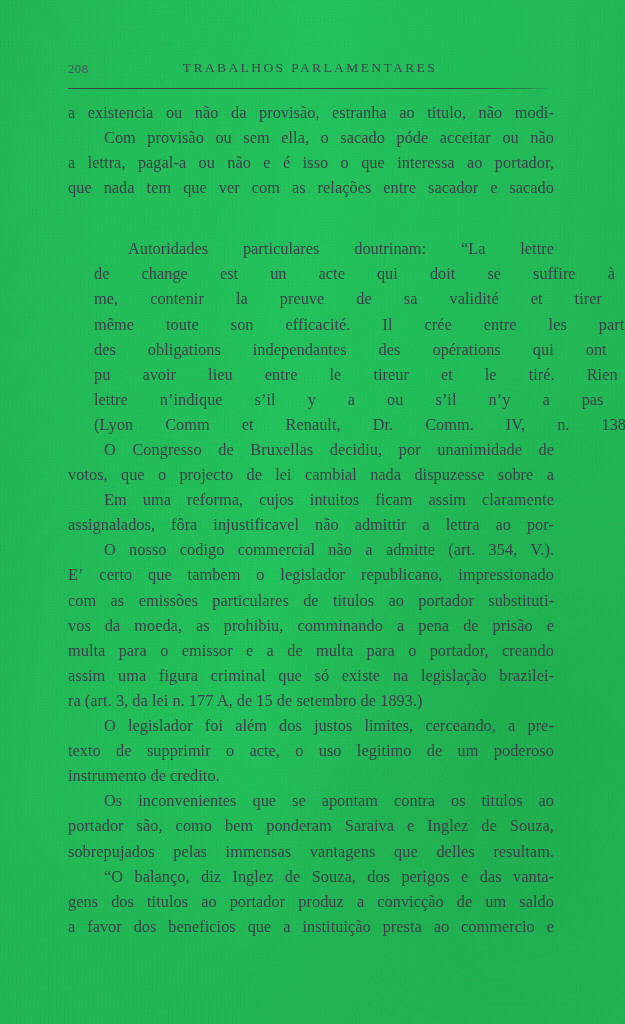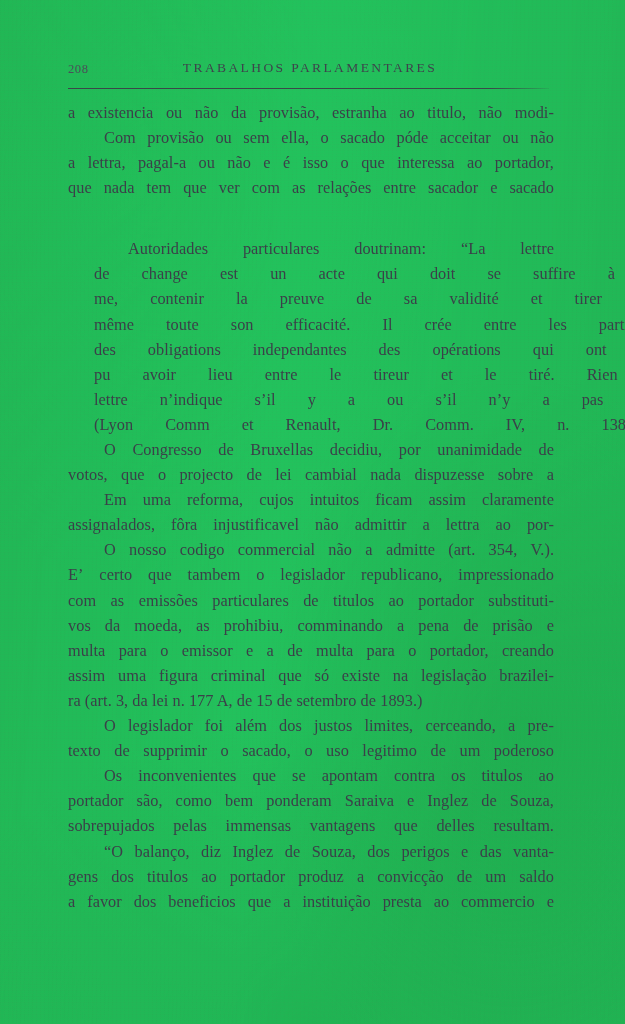--- a/index.html
+++ b/index.html
@@ -442,28 +442,31 @@
             <span>limites,</span>
             <span>cerceando,</span>
             <span>a</span>
             <span>pre-</span>
           </div>
         <div class="line just">
             <span>texto</span>
             <span>de</span>
             <span>supprimir</span>
             <span>o</span>
-            <span>sacado,</span>
+            <span>acte,</span>
             <span>o</span>
             <span>uso</span>
             <span>legitimo</span>
             <span>de</span>
             <span>um</span>
             <span>poderoso</span>
           </div>
+        <div class="line">
+          <span>instrumento de credito.</span>
+        </div>
       </div>
 
       <div class="para gap">
         <div class="line ind just">
             <span>Os</span>
             <span>inconvenientes</span>
             <span>que</span>
             <span>se</span>
             <span>apontam</span>
             <span>contra</span>

